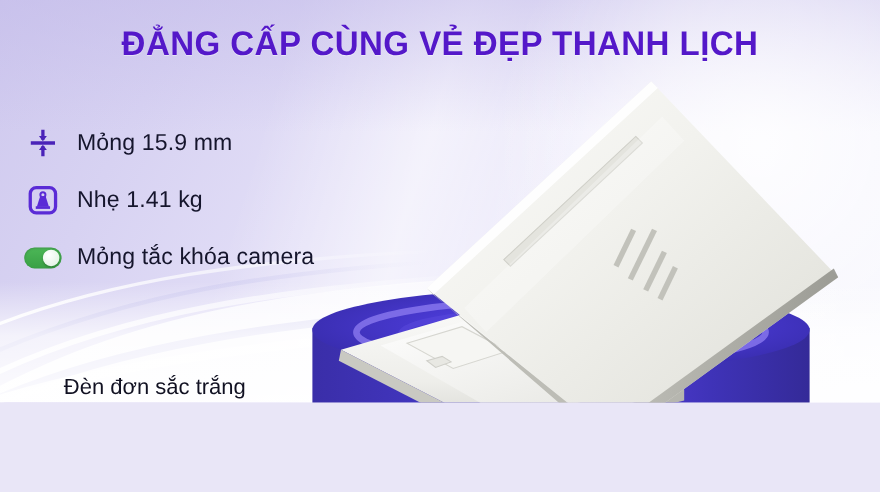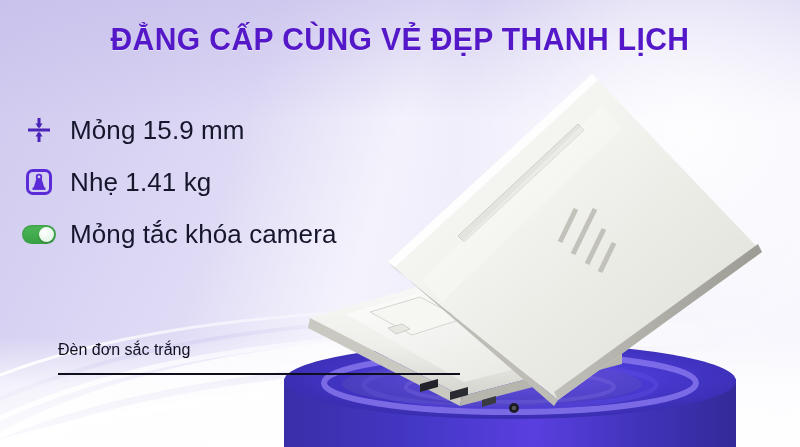--- a/index.html
+++ b/index.html
@@ -4,21 +4,21 @@
 <style>
   * { margin:0; padding:0; box-sizing:border-box; }
   html,body { width:800px; height:447px; overflow:hidden; }
   body {
     font-family:"Liberation Sans", sans-serif;
     background:#e9e6f7;
   }
 
   #stage {
     position:relative;
-    width:800px; height:447px;
+    width:800px; height:366px;
     overflow:hidden;
     background:
       linear-gradient(118deg, #cfc9ee 0%, #d7d2f2 18%, #e3dff7 40%, #eeecfb 60%, #f4f3fd 78%, #f8f8fe 100%);
   }
 
   
   .bg-diag-sheen {
     position:absolute; inset:0;
     background:
       linear-gradient(107deg, rgba(255,255,255,0) 30%, rgba(255,255,255,.55) 47%, rgba(255,255,255,0) 62%),
@@ -62,21 +62,21 @@
     display:flex; align-items:center;
     height:52px;
     gap:14px;
   }
   .feat-icon {
     width:34px; height:34px;
     display:flex; align-items:center; justify-content:center;
     flex:0 0 34px;
   }
   .feat-label {
-    font-size:26px;
+    font-size:21px;
     color:#15152c;
     letter-spacing:.1px;
     white-space:nowrap;
   }
 
   
   .toggle {
     width:34px; height:19px; border-radius:10px;
     background:linear-gradient(180deg,#4cb757 0%,#39a045 100%);
     position:relative;
@@ -85,21 +85,21 @@
   .toggle .knob {
     position:absolute; top:2px; right:2px;
     width:15px; height:15px; border-radius:50%;
     background:radial-gradient(circle at 35% 32%, #ffffff 0%, #e6f5e8 70%, #d2ead6 100%);
     box-shadow:0 1px 2px rgba(0,0,0,.25);
   }
 
   
   .caption {
     position:absolute; left:58px; top:341px;
-    font-size:16px; color:#111122;
+    font-size:20px; color:#111122;
     white-space:nowrap;
   }
   .caption-rule {
     position:absolute; left:58px; top:373px;
     width:402px; height:2px;
     background:#0e0e1c;
   }
 
   
   .pedestal { position:absolute; left:280px; bottom:-6px; width:460px; height:112px; }

